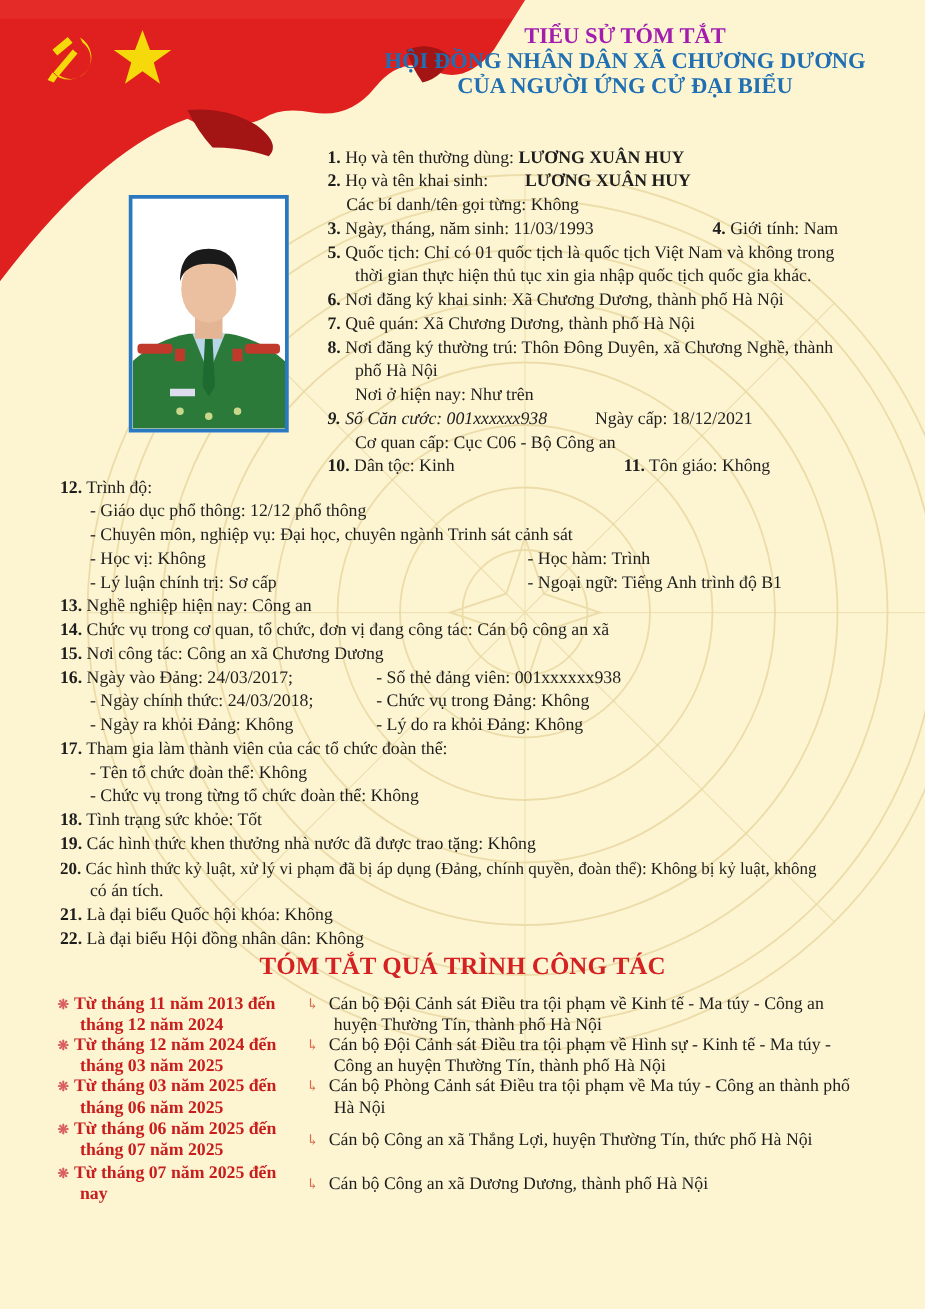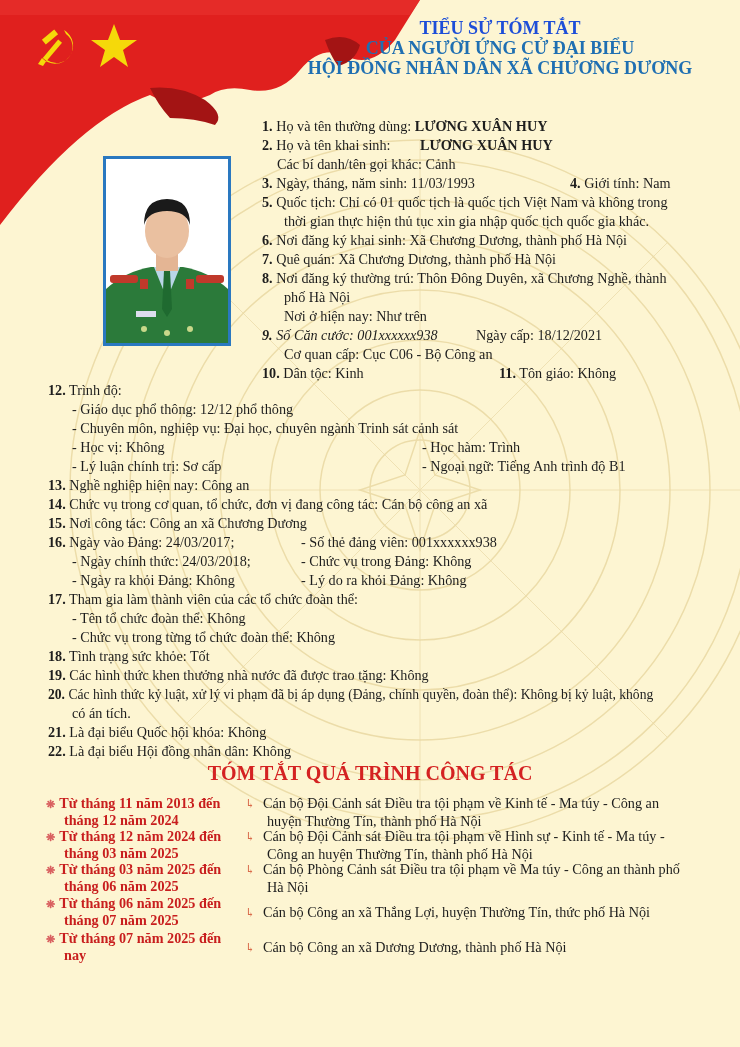--- a/index.html
+++ b/index.html
@@ -6,21 +6,21 @@
   body {
     width:740px; height:1047px; position:relative; overflow:hidden;
     background:#fdf5d2;
     font-family:"Liberation Serif", "DejaVu Serif", serif;
     color:#1d1d1d;
   }
   .watermark { position:absolute; left:60px; top:130px; width:720px; height:720px; pointer-events:none; }
   .flag { position:absolute; left:0; top:0; width:440px; height:260px; }
   .emblem { position:absolute; }
   .title-block { position:absolute; left:260px; top:18px; width:480px; text-align:center; font-weight:bold; line-height:20px; }
-  .title-red { color:#1d4ed8; font-size:18px; }
+  .title-red { color:#a21caf; font-size:18px; }
   .title-blue { color:#1f6fb2; font-size:18px; }
   .line { position:absolute; font-size:14.2px; line-height:19px; white-space:nowrap; }
   .num { font-weight:bold; }
   .bold { font-weight:bold; }
   .photo { position:absolute; left:103px; top:156px; width:128px; height:190px; border:3px solid #2a78c0; background:#fff; box-sizing:border-box; overflow:hidden; }
   .section-title { position:absolute; left:0; width:740px; top:762px; text-align:center; color:#d42222; font-weight:bold; font-size:20px; }
   .career-left { position:absolute; left:46px; color:#c81e1e; font-weight:bold; font-size:14.2px; line-height:16px; width:200px; }
   .career-left .star { color:#d96060; font-size:11px; margin-right:4px; }
   .career-right { position:absolute; left:245px; font-size:14.2px; line-height:16.5px; width:490px; }
   .career-right .arrow { color:#d96a4a; font-size:12px; display:inline-block; width:18px; }
@@ -58,22 +58,22 @@
   <rect x="8" y="10" width="16" height="6" transform="rotate(-40 16 13)" fill="#f5d90a"></rect>
   <rect x="16" y="14" width="5" height="24" transform="rotate(40 18 26)" fill="#f5d90a"></rect>
 </svg>
 
 <svg class="emblem" style="left:90px;top:22px;width:48px;height:48px;" viewBox="0 0 48 48">
   <polygon points="24,2 30,18 47,18 33,28 38,45 24,35 10,45 15,28 1,18 18,18" fill="#f5d90a"></polygon>
 </svg>
 
 <div class="title-block">
   <div class="title-red">TIỂU SỬ TÓM TẮT</div>
+  <div class="title-blue">HỘI ĐỒNG NHÂN DÂN XÃ CHƯƠNG DƯƠNG</div>
   <div class="title-blue">CỦA NGƯỜI ỨNG CỬ ĐẠI BIỂU</div>
-  <div class="title-blue">HỘI ĐỒNG NHÂN DÂN XÃ CHƯƠNG DƯƠNG</div>
 </div>
 
 <div class="photo">
   <svg width="122" height="184" viewBox="0 0 122 184">
     <rect width="122" height="184" fill="#ffffff"></rect>
     <path d="M0 130 Q20 112 45 108 L77 108 Q102 112 122 130 L122 184 L0 184 Z" fill="#2b7a3a"></path>
     <path d="M48 108 L61 140 L74 108 Z" fill="#b9d6e8"></path>
     <path d="M58 112 L64 112 L66 150 L61 158 L56 150 Z" fill="#1f6a30"></path>
     <rect x="4" y="116" width="28" height="8" rx="3" fill="#c0392b"></rect>
     <rect x="90" y="116" width="28" height="8" rx="3" fill="#c0392b"></rect>
@@ -92,21 +92,21 @@
 <div class="line" style="left:262px;top:117px;">
   <span class="num">1.</span>
   <span>Họ và tên thường dùng:</span>
   <span class="bold">LƯƠNG XUÂN HUY</span>
 </div>
 <div class="line" style="left:262px;top:136px;">
   <span class="num">2.</span>
   <span>Họ và tên khai sinh:</span>
   <span class="bold" style="margin-left:26px;">LƯƠNG XUÂN HUY</span>
 </div>
-<div class="line" style="left:277px;top:155px;">Các bí danh/tên gọi khác: Cảnh</div>
+<div class="line" style="left:277px;top:155px;">Các bí danh/tên gọi từng: Không</div>
 <div class="line" style="left:262px;top:174px;">
   <span class="num">3.</span>
   <span>Ngày, tháng, năm sinh: 11/03/1993</span>
 </div>
 <div class="line" style="left:570px;top:174px;">
   <span class="num">4.</span>
   <span>Giới tính: Nam</span>
 </div>
 <div class="line" style="left:262px;top:193px;">
   <span class="num">5.</span>

